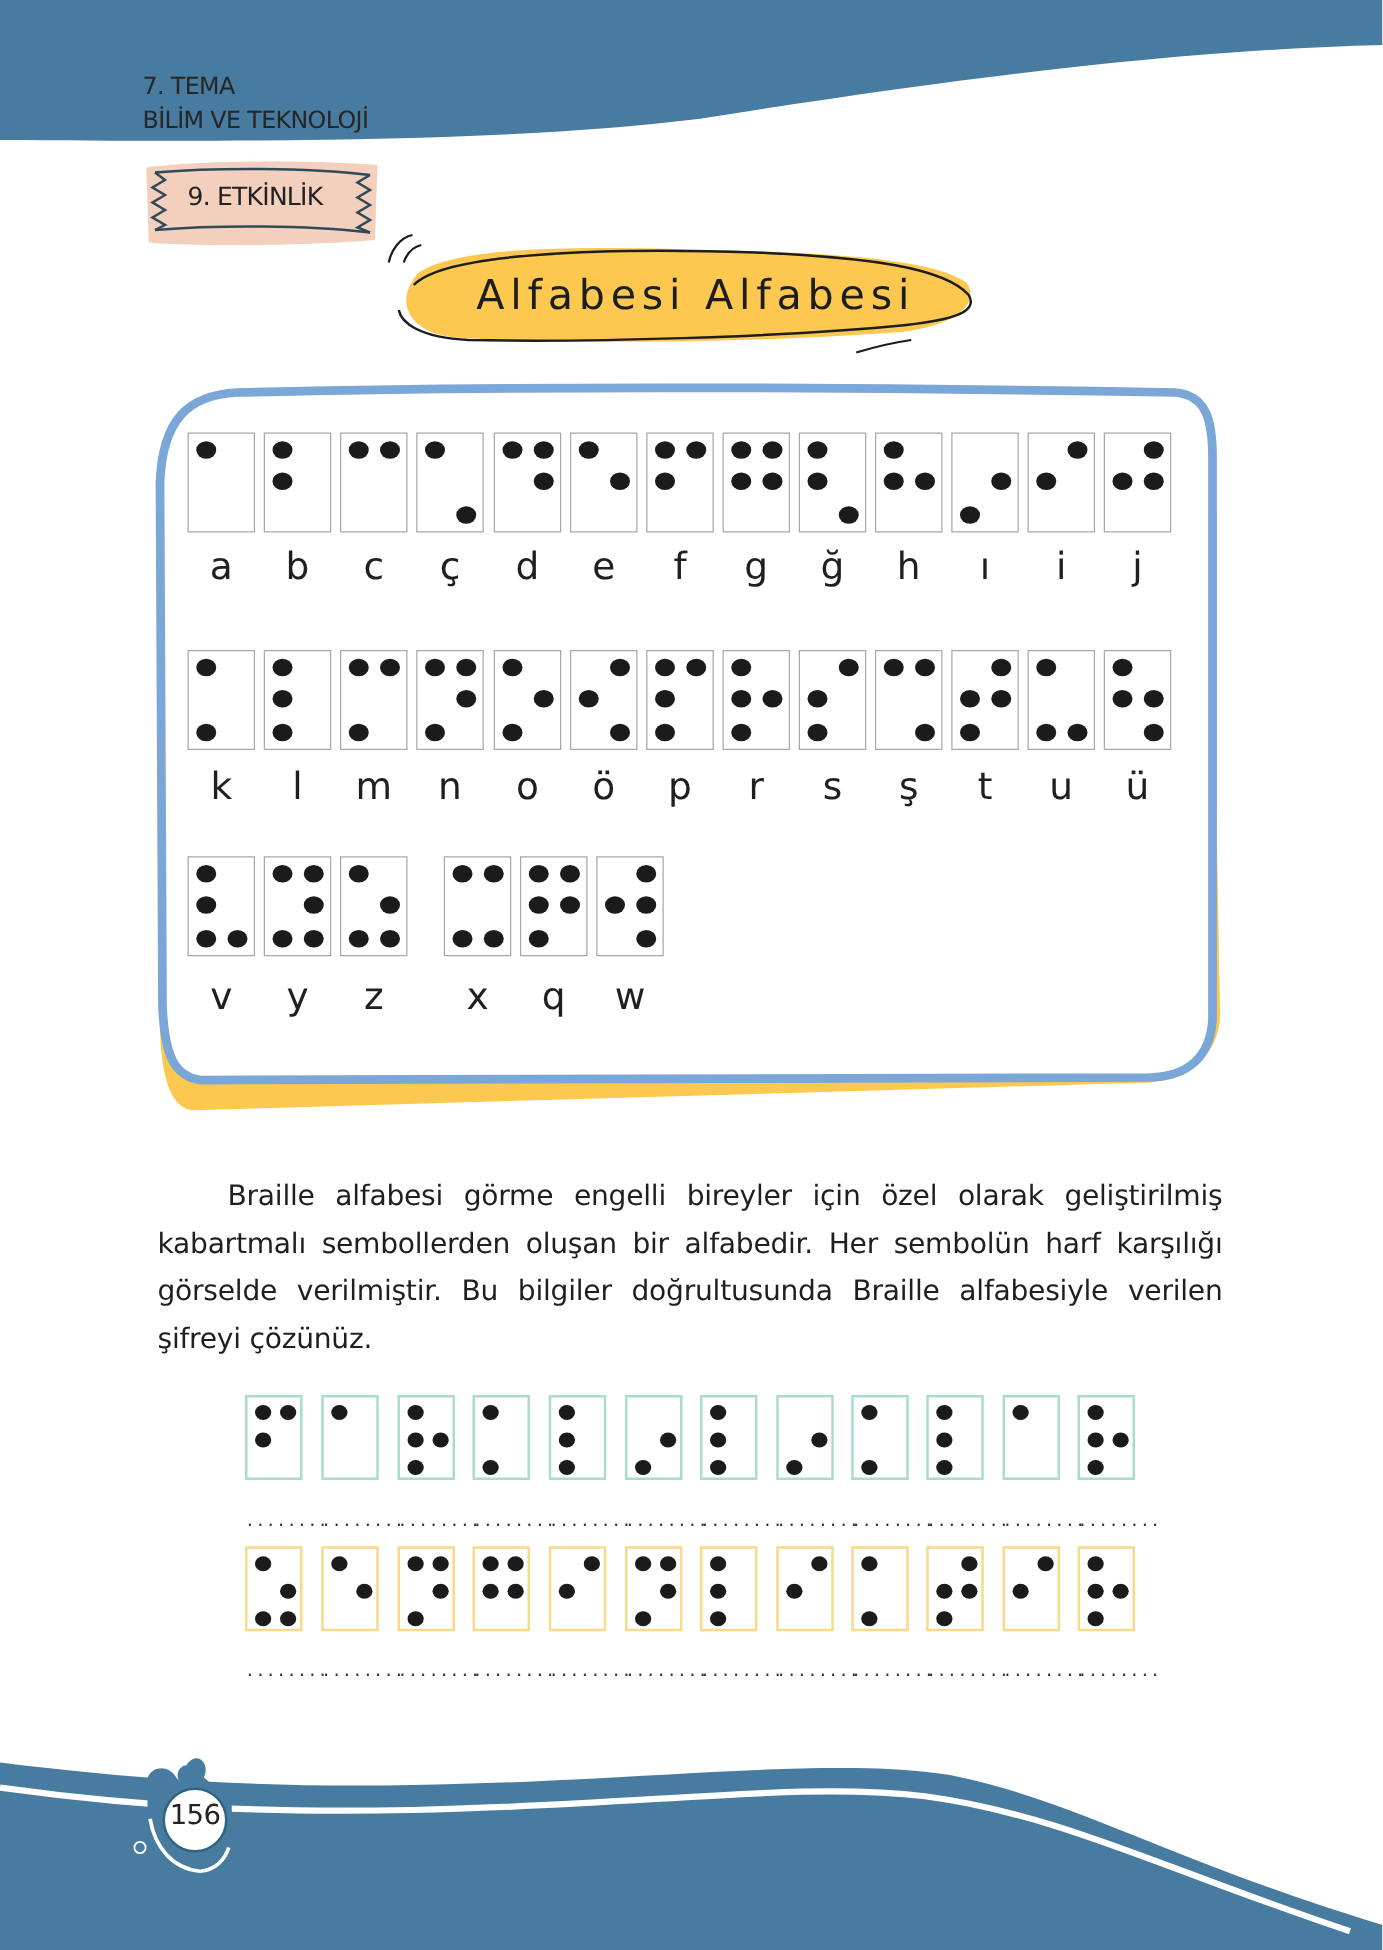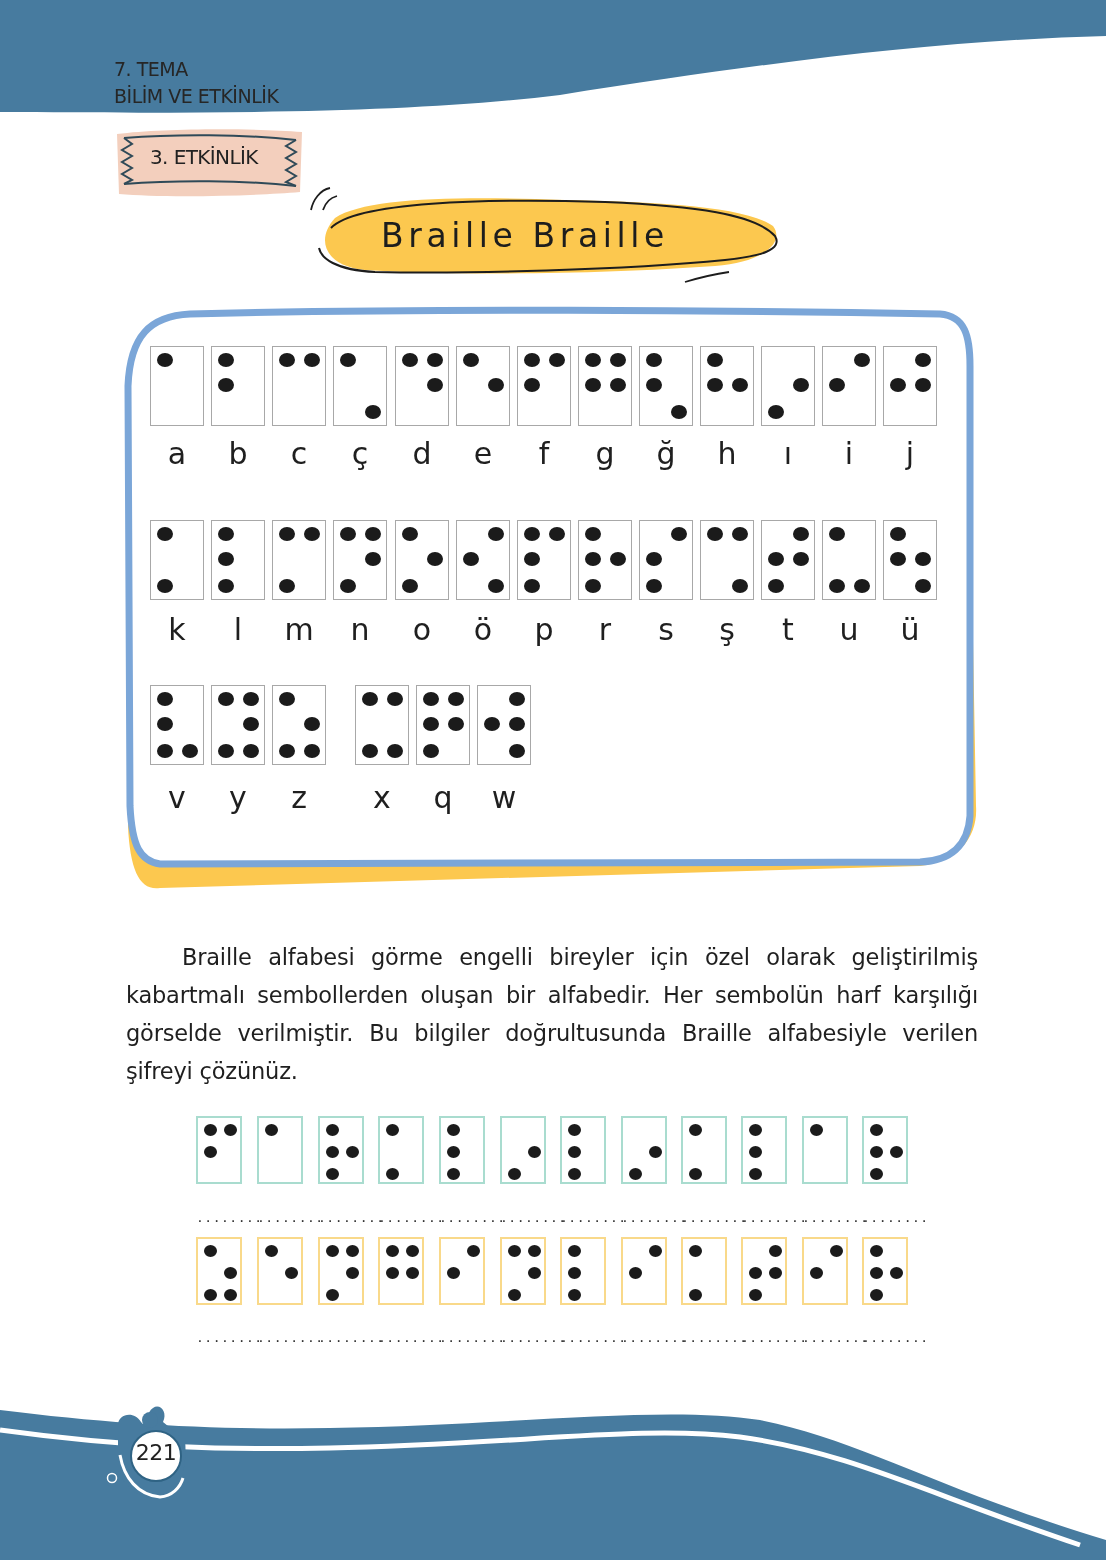--- a/index.html
+++ b/index.html
@@ -49,43 +49,43 @@
 
   <path d="M118 1425 C118 1414 134 1410 141 1422 L148 1430 C150 1420 146 1412 153 1408 C160 1403 168 1412 163 1422 L185 1440 C188 1470 178 1496 160 1498 C140 1500 125 1488 118 1470 Z" fill="#477b9f"></path>
   <path d="M120 1455 C124 1478 138 1495 160 1497 C172 1496 180 1488 183 1478" fill="none" stroke="#ffffff" stroke-width="3"></path>
   <circle cx="150" cy="1420" r="8" fill="#477b9f"></circle>
   <circle cx="112" cy="1478" r="4.5" fill="none" stroke="#ffffff" stroke-width="1.5"></circle>
   <circle cx="156" cy="1456" r="25" fill="#ffffff" stroke="#2f6384" stroke-width="2"></circle>
 </svg>
 
 <div class="header">
   <div>7. TEMA</div>
-  <div>BİLİM VE ETKİNLİK</div>
+  <div>BİLİM VE TEKNOLOJİ</div>
 </div>
 
 <div class="activity-tag">
   <svg width="190" height="72" viewBox="0 0 190 72">
     <path d="M3 8 C50 2 140 2 188 6 L186 66 C140 70 50 72 5 68 Z" fill="#f3cfbd"></path>
     <path d="M10 12 C60 8 130 8 182 14" fill="none" stroke="#2f4a58" stroke-width="2"></path>
     <path d="M10 58 C60 54 130 54 182 60" fill="none" stroke="#2f4a58" stroke-width="2"></path>
     <path d="M10 12 L18 18 L8 24 L18 30 L8 36 L18 42 L8 48 L18 54 L10 58" fill="none" stroke="#2f4a58" stroke-width="2"></path>
     <path d="M182 14 L172 20 L182 26 L172 32 L182 38 L172 44 L182 50 L172 56 L182 60" fill="none" stroke="#2f4a58" stroke-width="2"></path>
   </svg>
-  <span>3. ETKİNLİK</span>
+  <span>9. ETKİNLİK</span>
 </div>
 
 <div class="title-blob">
   <svg width="480" height="110" viewBox="0 0 480 110">
     <path d="M30 38 C60 18 150 16 260 20 C350 22 440 26 468 46 C480 62 460 82 410 86 C300 94 150 96 60 90 C20 86 10 60 30 38 Z" fill="#fcc84f"></path>
     <path d="M26 48 C50 22 180 18 300 22 C390 26 450 34 470 56 C478 70 456 76 420 80 C320 90 160 94 70 92 C30 90 16 78 14 68" fill="none" stroke="#1d1d1d" stroke-width="2"></path>
     <path d="M25 8 C15 10 8 20 6 30" fill="none" stroke="#1d1d1d" stroke-width="1.8"></path>
     <path d="M32 16 C24 18 20 24 18 30" fill="none" stroke="#1d1d1d" stroke-width="1.8"></path>
     <path d="M380 102 C400 96 410 94 424 92" fill="none" stroke="#1d1d1d" stroke-width="1.8"></path>
   </svg>
-  <div class="title-text">Braille Braille</div>
+  <div class="title-text">Alfabesi Alfabesi</div>
 </div>
 
 <div class="alphabet-card">
   <svg width="860" height="590" viewBox="0 0 860 590">
 
     <path d="M20 40 L8 520 C10 565 20 585 40 582 L800 560 C840 555 858 530 856 500 L848 60 Z" fill="#fcc84f"></path>
 
     <path d="M70 8 C300 2 600 4 820 8 C845 10 850 30 850 60 L850 510 C848 540 830 555 800 556 L40 558 C20 555 12 540 10 500 L8 80 C10 30 30 10 70 8 Z" fill="#ffffff"></path>
 
     <path d="M70 8 C300 2 600 4 820 8 C845 10 850 30 850 60 L850 510 C848 540 830 555 800 556 L40 558 C20 555 12 540 10 500 L8 80 C10 30 30 10 70 8 Z" fill="none" stroke="#7ba6d8" stroke-width="7"></path>
@@ -431,13 +431,13 @@
     <div class="answer" style="left: 802px; top: 1330px;">........</div>
     <div class="pcell yellow" style="left: 862px; top: 1237px;">
       <div class="pdot" style="left: 6px; top: 6px;"></div>
       <div class="pdot" style="left: 6px; top: 28px;"></div>
       <div class="pdot" style="left: 6px; top: 50px;"></div>
       <div class="pdot" style="left: 26px; top: 28px;"></div>
     </div>
     <div class="answer" style="left: 862px; top: 1330px;">........</div>
   </div>
 
-<div class="page-number">221</div>
+<div class="page-number">156</div>
 
 </body></html>

